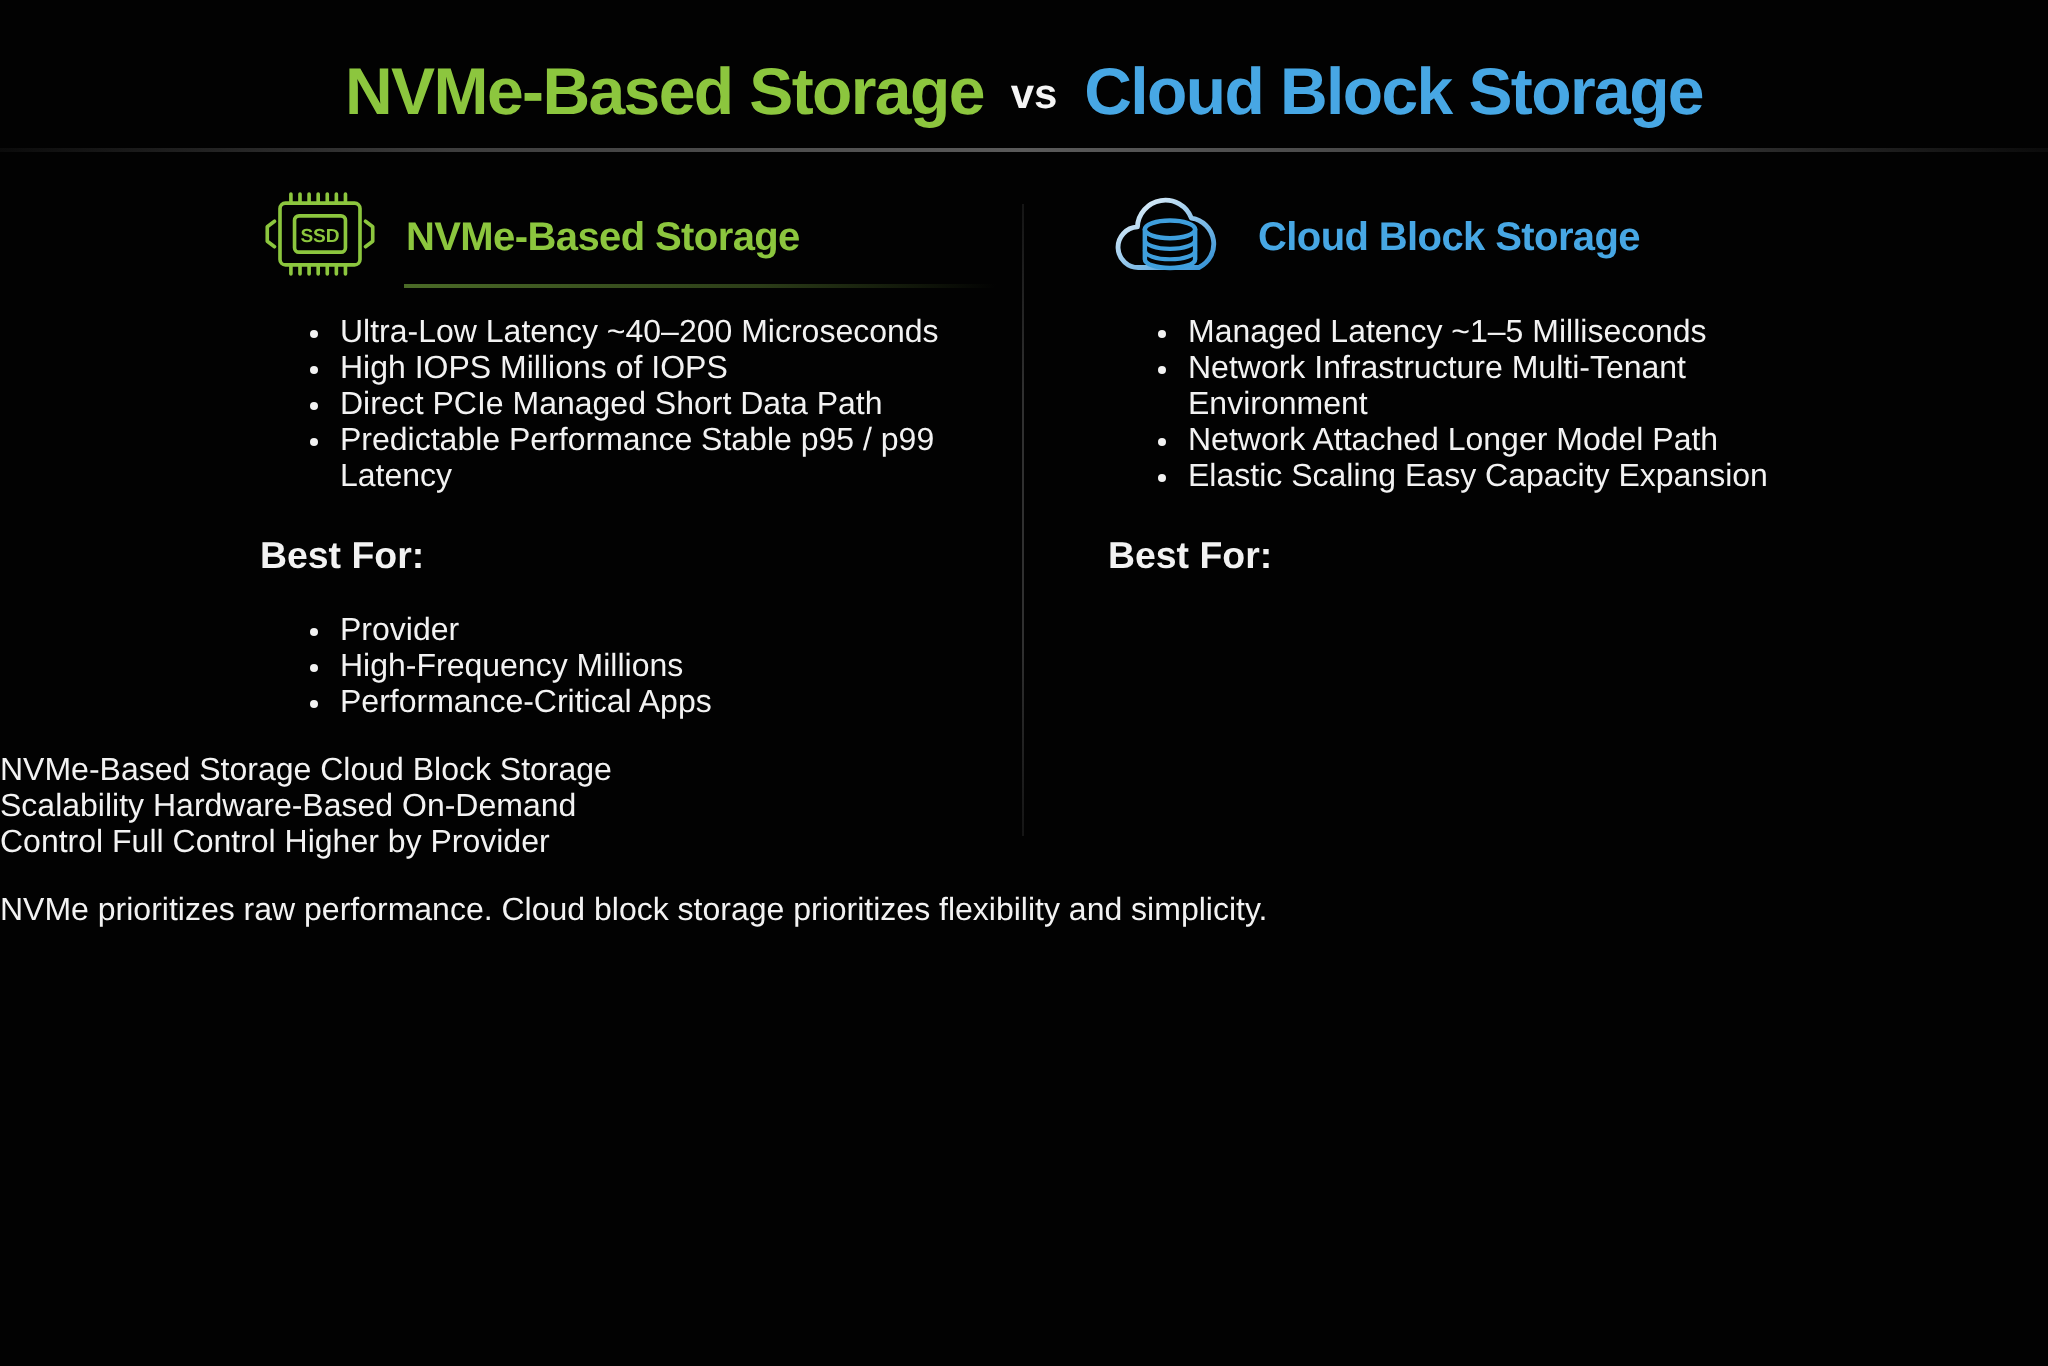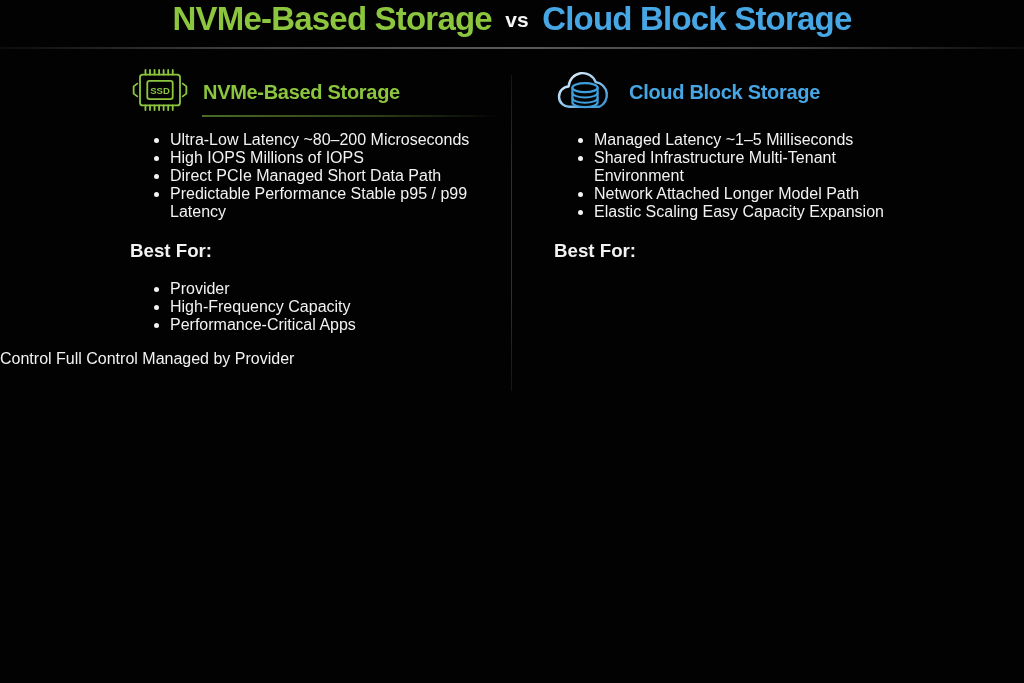--- a/index.html
+++ b/index.html
@@ -2,21 +2,21 @@
 <html><head>
 <meta charset="utf-8">
 <style>
   html,body{margin:0;padding:0;background:#000;}
   .canvas{
     position:relative;width:1024px;height:683px;background:#020202;
     font-family:"Liberation Sans",sans-serif;overflow:hidden;color:#f2f2f2;
     -webkit-font-smoothing:antialiased;
   }
   
-  .title-bar{text-align:center;white-space:nowrap;}
+  .title-bar{padding-top:27px;text-align:center;white-space:nowrap;}
   .t-main{font-size:33px;font-weight:bold;letter-spacing:-0.8px;}
   .t-green{color:#8cc63e;}
   .t-blue{color:#47a7e4;}
   .t-vs{font-size:21px;font-weight:bold;color:#f5f5f5;margin:0 9px;vertical-align:3px;}
   .title-rule{margin-top:9px;height:2px;
     background:linear-gradient(90deg,#0b0b0b,#3d3d3d 22%,#5a5a5a 50%,#3d3d3d 78%,#0b0b0b);}
   
   .columns{position:relative;display:flex;justify-content:space-between;
     margin:20px 120px 0 130px;}
   .col{width:368px;}
@@ -105,21 +105,21 @@
           </svg>
         </span>
         <h2>NVMe-Based Storage</h2>
         <div class="head-rule green"></div>
       </div>
 
       <ul class="features">
         <li>
           <span class="dot"></span>
           <span class="f-label">Ultra-Low Latency</span>
-          <span class="f-detail">~80–200 Microseconds</span>
+          <span class="f-detail">~40–200 Microseconds</span>
           <span class="li-sep"></span>
         </li>
         <li>
           <span class="dot"></span>
           <span class="f-label">High IOPS</span>
           <span class="f-detail">Millions of IOPS</span>
           <span class="li-sep"></span>
         </li>
         <li>
           <span class="dot"></span>
@@ -132,21 +132,21 @@
           <span class="f-label">Predictable Performance</span>
           <span class="f-detail">Stable p95 / p99 Latency</span>
           <span class="li-sep"></span>
         </li>
       </ul>
 
       <div class="bestfor">
         <h3>Best For:</h3>
         <ul>
           <li><span class="dot"></span><span>Provider</span></li>
-          <li><span class="dot"></span><span>High-Frequency Capacity</span></li>
+          <li><span class="dot"></span><span>High-Frequency Millions</span></li>
           <li><span class="dot"></span><span>Performance-Critical Apps</span></li>
         </ul>
       </div>
     </section>
 
     <section class="col right-col">
       <div class="col-head">
         <span class="icon-box">
           <svg width="62" height="54" viewBox="0 0 66 58" fill="none" stroke-linecap="round" stroke-linejoin="round">
             <defs>
@@ -169,21 +169,21 @@
 
       <ul class="features">
         <li>
           <span class="dot"></span>
           <span class="f-label">Managed Latency</span>
           <span class="f-detail">~1–5 Milliseconds</span>
           <span class="li-sep"></span>
         </li>
         <li>
           <span class="dot"></span>
-          <span class="f-label">Shared Infrastructure</span>
+          <span class="f-label">Network Infrastructure</span>
           <span class="f-detail">Multi-Tenant Environment</span>
           <span class="li-sep"></span>
         </li>
         <li>
           <span class="dot"></span>
           <span class="f-label">Network Attached</span>
           <span class="f-detail">Longer Model Path</span>
           <span class="li-sep"></span>
         </li>
         <li>
@@ -195,30 +195,43 @@
       </ul>
 
       <div class="bestfor">
         <h3>Best For:</h3>
       </div>
     </section>
   </div>
 
   <div class="cmp-table">
     <div class="tbl-line"></div>
+    <div class="tbl-header">
+      <span class="h-nvme">NVMe-Based Storage</span>
+      <span class="h-cloud">Cloud Block Storage</span>
+    </div>
     <div class="row-sep"></div>
     <div class="tbl-body">
       <div class="v-div"></div>
       <div class="row-sep"></div>
       <div class="row-sep"></div>
+      <div class="tbl-row">
+        <span class="r-label">Scalability</span>
+        <span class="r-nvme">Hardware-Based</span>
+        <span class="r-cloud">On-Demand</span>
+      </div>
       <div class="row-sep"></div>
       <div class="row-sep"></div>
       <div class="tbl-row">
         <span class="r-label">Control</span>
         <span class="r-nvme">Full Control</span>
-        <span class="r-cloud">Managed by Provider</span>
+        <span class="r-cloud">Higher by Provider</span>
       </div>
     </div>
     <div class="tbl-line"></div>
   </div>
 
+  <div class="footer">
+    <p>NVMe prioritizes raw performance. Cloud block storage prioritizes flexibility and simplicity.</p>
+    <div class="footer-rule"></div>
+  </div>
 
 </div>
 
 </body></html>

